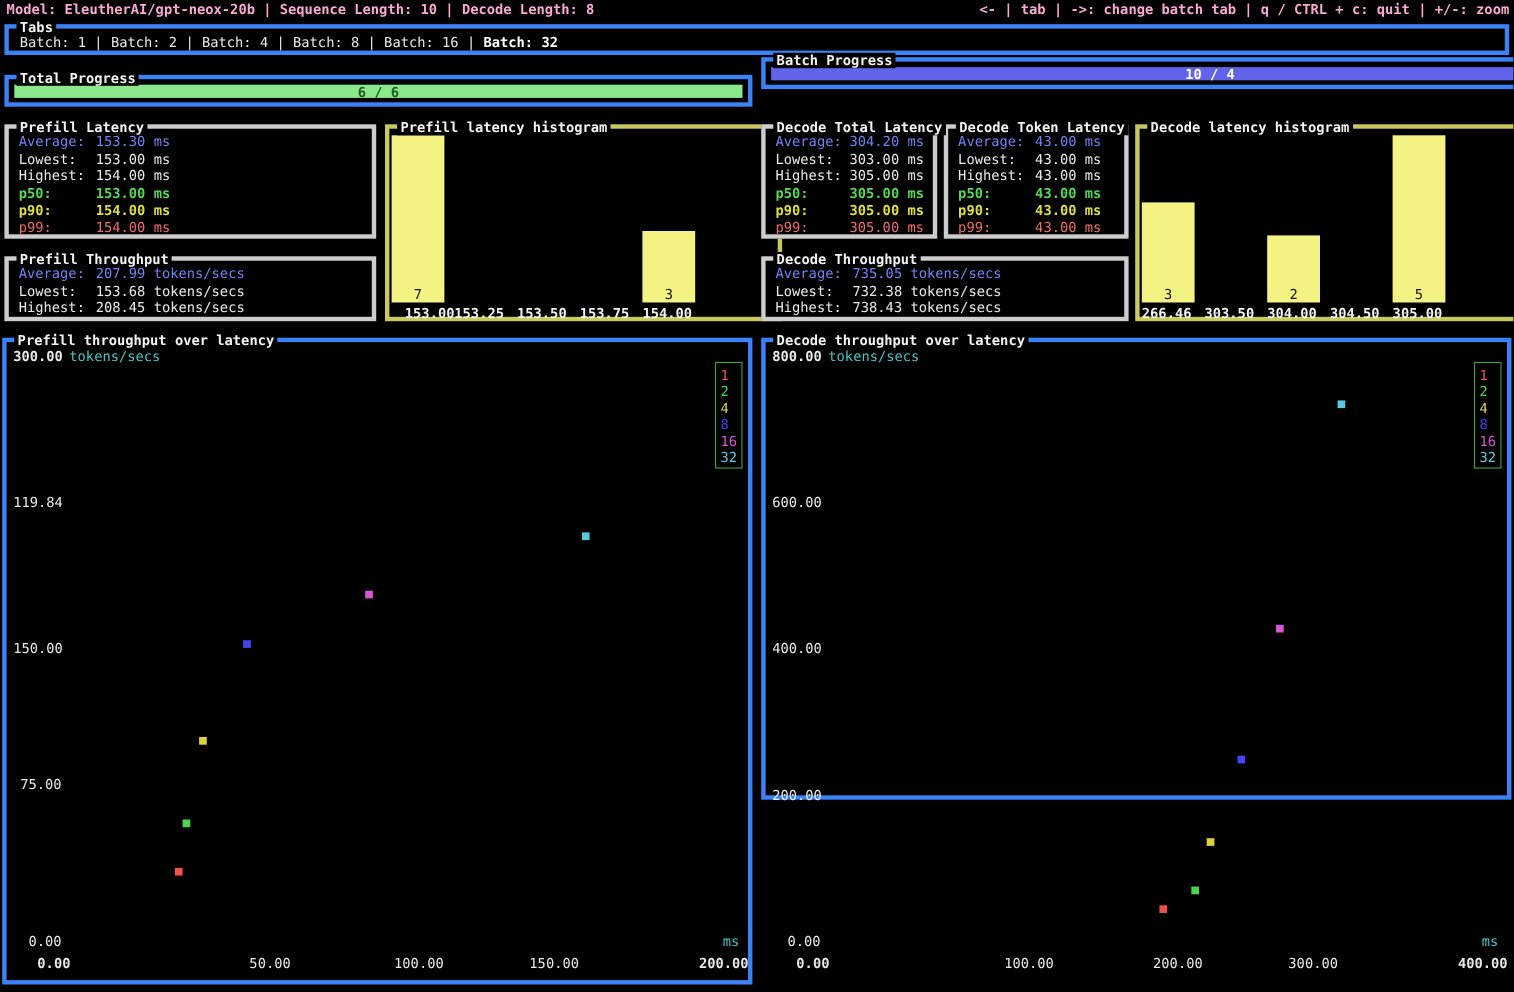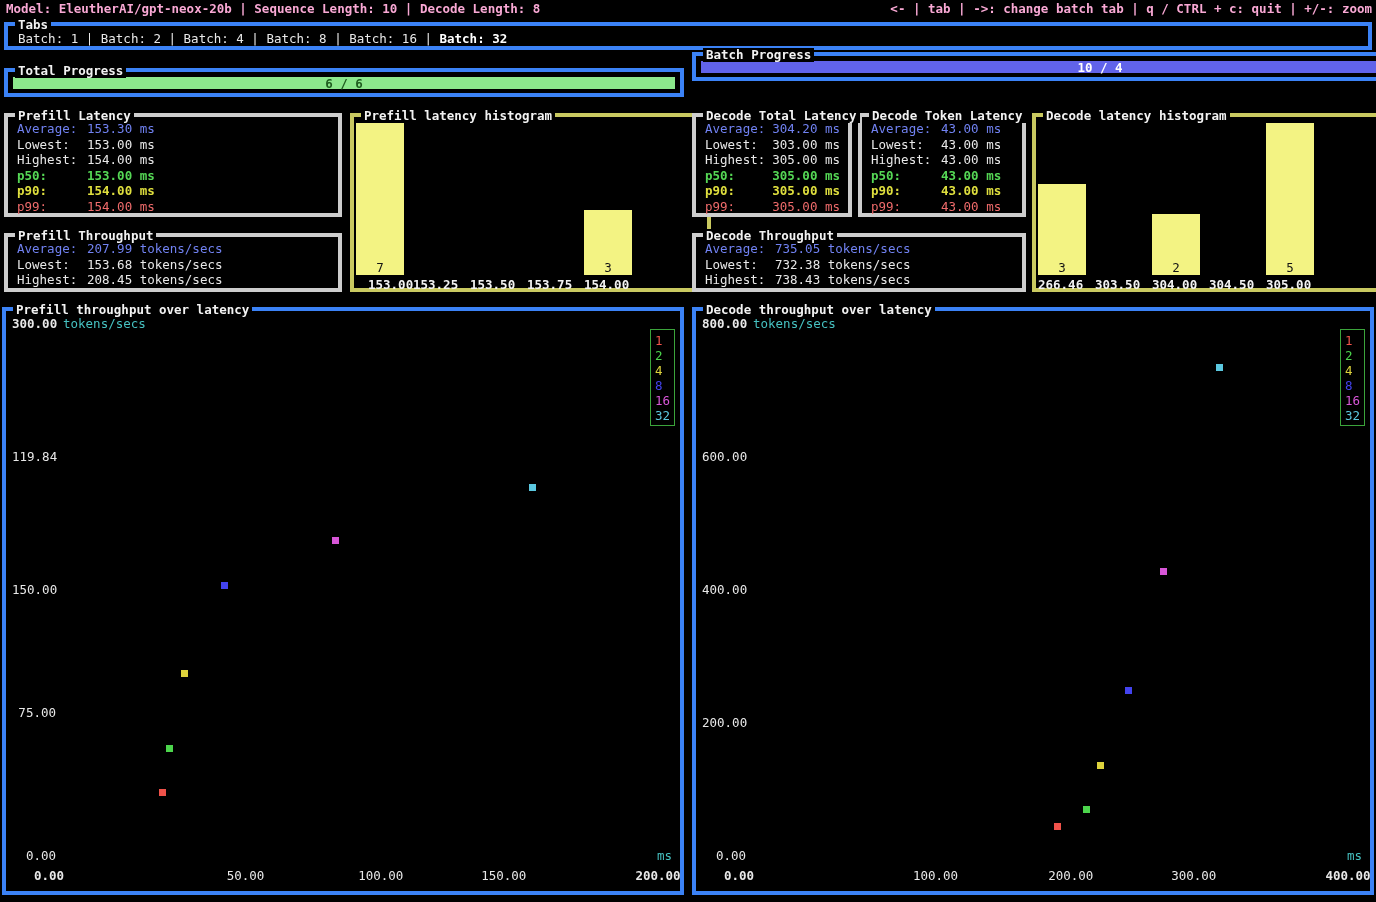--- a/index.html
+++ b/index.html
@@ -28,21 +28,21 @@
                   align-items:center;justify-content:center;font-weight:bold}
 
   #p-prefill-latency{left:4px;top:113px;width:338px;height:104px}
   #p-prefill-throughput{left:4px;top:233px;width:338px;height:59px}
   #p-prefill-hist{left:350px;top:113px;width:361px;height:179px}
   #p-decode-total-latency{left:692px;top:113px;width:160px;height:104px}
   #p-decode-token-latency{left:858px;top:113px;width:168px;height:104px}
   #p-decode-throughput{left:692px;top:233px;width:334px;height:59px}
   #p-decode-hist{left:1032px;top:113px;width:384px;height:179px}
   #p-prefill-scatter{left:2px;top:307px;width:682px;height:588px}
-  #p-decode-scatter{left:692px;top:307px;width:682px;height:588px}
+  #p-decode-scatter{left:692px;top:307px;width:682px;height:420px}
 
   .stat-rows{padding:4px 8px 0 9px}
   .stat-row{display:flex;height:15.5px;line-height:15.5px;white-space:pre}
   .stat-label{display:inline-block;width:70px}
   .bold{font-weight:bold}
 
   .hist-plot{position:absolute;left:0;top:0;width:100%;height:100%}
   .hist-bar{position:absolute;width:48px}
   .hist-count{position:absolute;bottom:0;left:0;width:100%;text-align:center;color:#141414;line-height:14px}
   .hist-tick{position:absolute;font-weight:bold;color:#f2f2f2;white-space:nowrap;line-height:14px}

